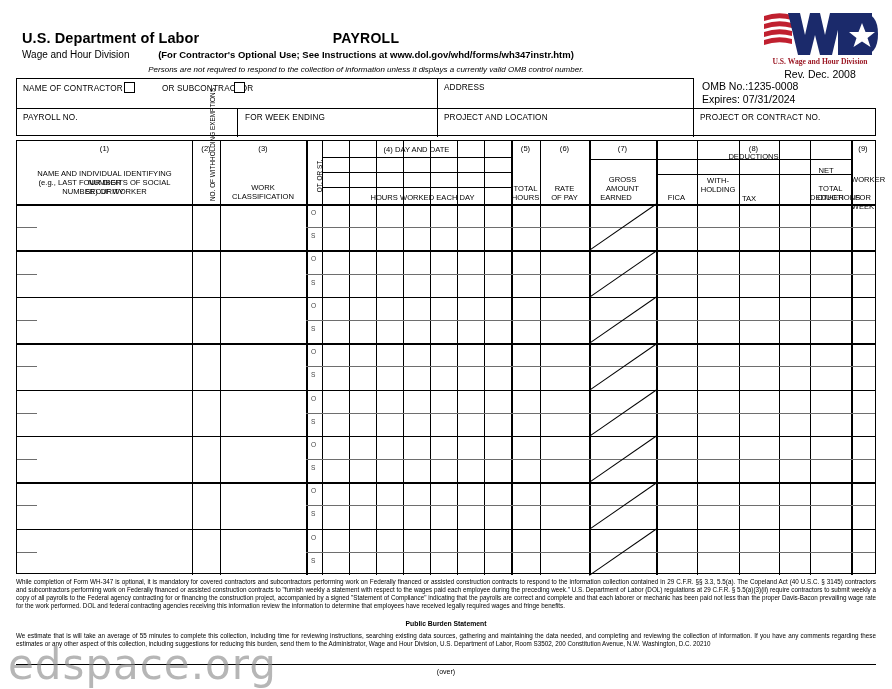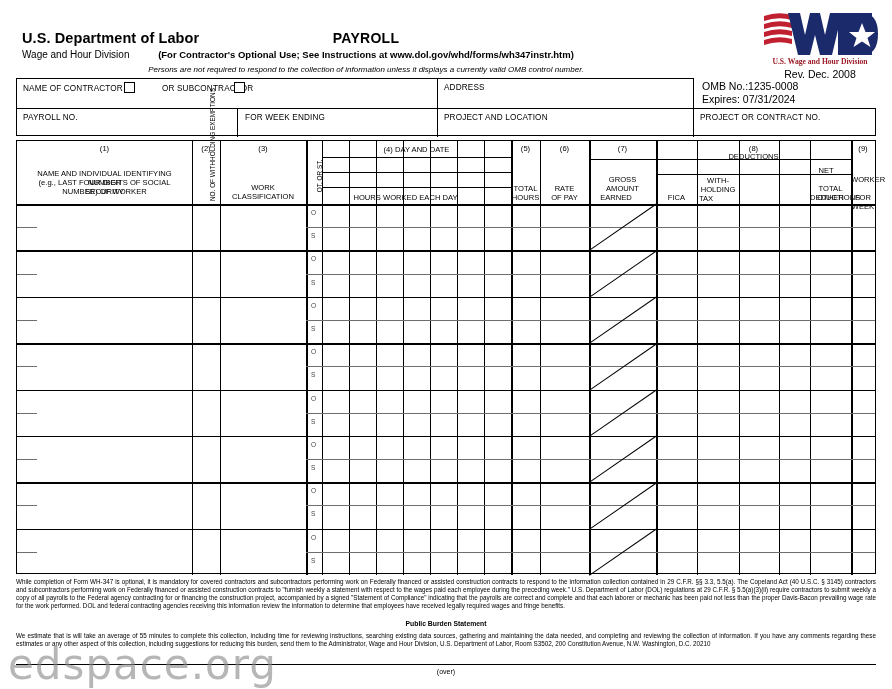--- a/index.html
+++ b/index.html
@@ -151,42 +151,42 @@
     <div class="numlbl" style="left:175px;top:3px;width:28px;">(2)</div>
     <div class="rot" style="left:192px;top:60px;width:46px;">NO. OF WITHHOLDING EXEMPTIONS</div>
 
     <div class="numlbl" style="left:203px;top:3px;width:86px;">(3)</div>
     <div class="ctext" style="left:203px;top:42px;width:86px;">WORK</div>
     <div class="ctext" style="left:203px;top:51px;width:86px;">CLASSIFICATION</div>
 
     <div class="rot" style="left:299px;top:58px;width:46px;">OT. OR ST.</div>
 
     <div class="numlbl" style="left:305px;top:4px;width:189px;">(4) DAY AND DATE</div>
-    <div class="ctext" style="left:294px;top:52px;width:189px;">HOURS WORKED EACH DAY</div>
+    <div class="ctext" style="left:311px;top:52px;width:189px;">HOURS WORKED EACH DAY</div>
 
     <div class="numlbl" style="left:494px;top:3px;width:29px;">(5)</div>
     <div class="ctext" style="left:494px;top:43px;width:29px;">TOTAL</div>
     <div class="ctext" style="left:494px;top:52px;width:29px;">HOURS</div>
 
     <div class="numlbl" style="left:523px;top:3px;width:49px;">(6)</div>
     <div class="ctext" style="left:523px;top:43px;width:49px;">RATE</div>
     <div class="ctext" style="left:523px;top:52px;width:49px;">OF PAY</div>
 
     <div class="numlbl" style="left:572px;top:3px;width:67px;">(7)</div>
     <div class="ctext" style="left:572px;top:34px;width:67px;">GROSS</div>
     <div class="ctext" style="left:572px;top:43px;width:67px;">AMOUNT</div>
     <div class="ctext" style="left:572px;top:52px;width:54px;">EARNED</div>
 
     <div class="numlbl" style="left:639px;top:3px;width:195px;">(8)</div>
     <div class="ctext" style="left:639px;top:11px;width:195px;">DEDUCTIONS</div>
 
     <div class="ctext" style="left:639px;top:52px;width:41px;">FICA</div>
     <div class="ctext" style="left:680px;top:35px;width:42px;">WITH-</div>
     <div class="ctext" style="left:680px;top:44px;width:42px;">HOLDING</div>
-    <div class="ctext" style="left:668px;top:53px;width:42px;">TAX</div>
+    <div class="ctext" style="left:711px;top:53px;width:42px;">TAX</div>
     <div class="ctext" style="left:722px;top:52px;width:40px;"></div>
     <div class="ctext" style="left:762px;top:52px;width:31px;"></div>
     <div class="ctext" style="left:793px;top:52px;width:41px;">OTHER</div>
     <div class="ctext" style="left:834px;top:44px;width:0;"></div>
 
     <div class="numlbl" style="left:0;top:0;width:0;"></div>
 
     <div class="numlbl" style="left:834px;top:3px;width:24px;">(9)</div>
     <div class="ctext" style="left:797px;top:25px;width:24px;">NET</div>
     <div class="ctext" style="left:834px;top:34px;width:24px;">WORKER</div>

